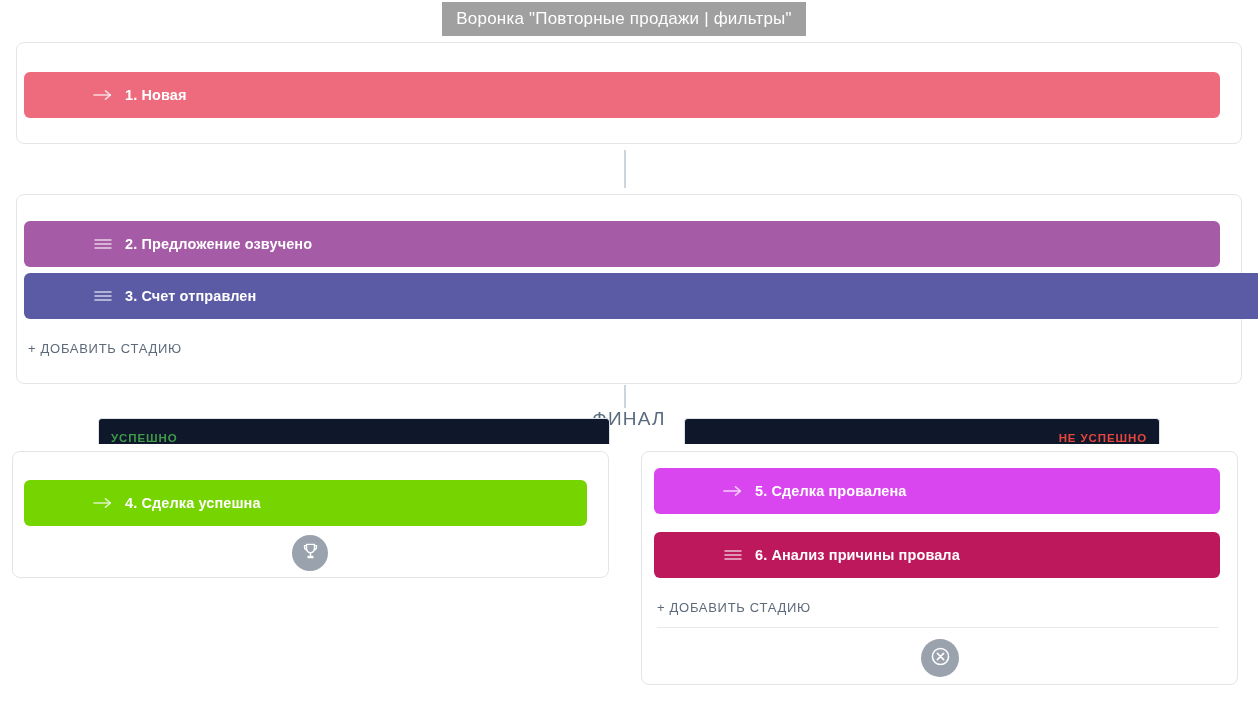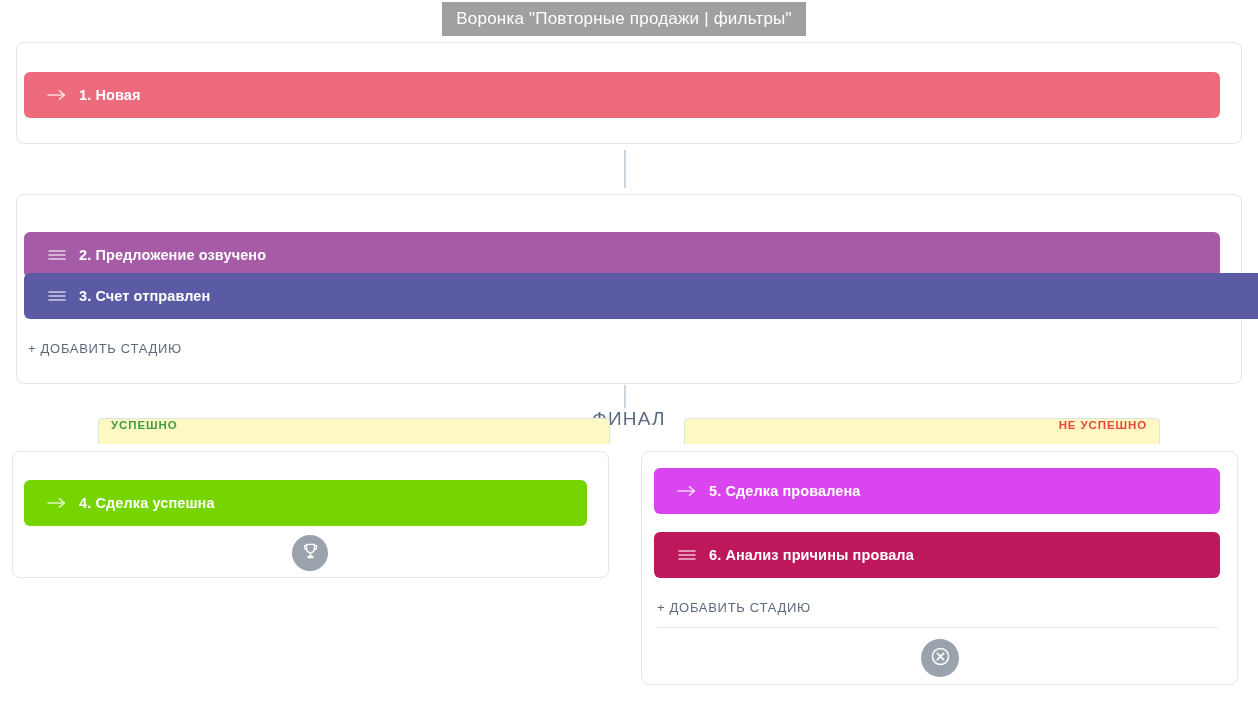--- a/index.html
+++ b/index.html
@@ -47,20 +47,21 @@
 
   
   .stage {
     position: absolute;
     height: 46px;
     border-radius: 6px;
     display: flex;
     align-items: center;
     box-sizing: border-box;
     cursor: pointer;
+    padding-left: 46px;
   }
   .stage .stage-icon {
     width: 22px;
     height: 22px;
     margin-left: 22px;
     margin-right: 11px;
     display: flex;
     align-items: center;
     justify-content: center;
     flex: none;
@@ -124,24 +125,24 @@
   }
 
   
   .outcome-tab {
     position: absolute;
     top: 418px;
     height: 26px;
     border: 1px solid #dfe3e8;
     border-bottom: none;
     border-radius: 4px 4px 0 0;
-    background: #fef9c3;
+    background: #0f172a;
     box-sizing: border-box;
     display: flex;
-    align-items: flex-start;
+    align-items: flex-end;
     font-size: 11.5px;
     letter-spacing: 0.9px;
     font-weight: bold;
     white-space: nowrap;
   }
   #tab-success {
     left: 98px;
     width: 512px;
     padding-left: 12px;
     color: #3f9a4a;
@@ -196,21 +197,21 @@
     </svg>
   </span>
   <span class="stage-label">1. Новая</span>
 </div>
 
 <div class="connector" style="left:624px; top:150px; height:38px;"></div>
 
 <div class="card" id="card-middle" style="left:16px; top:194px; width:1226px; height:190px;">
 </div>
 
-<div class="stage" id="stage-2" style="left:24px; top:232px; width:1196px; background:#a55ba5;">
+<div class="stage" id="stage-2" style="left:24px; top:221px; width:1196px; background:#a55ba5;">
   <span class="stage-icon">
     <svg class="ic-burger" width="20" height="14" viewBox="0 0 20 14" aria-hidden="true">
       <path d="M2 3 H18 M2 7 H18 M2 11 H18" stroke="#ffffff" stroke-opacity="0.72" stroke-width="1.5" stroke-linecap="round"></path>
     </svg>
   </span>
   <span class="stage-label">2. Предложение озвучено</span>
 </div>
 
 <div class="stage" id="stage-3" style="left:24px; top:273px; width:1240px; background:#5b5ba5;">
   <span class="stage-icon">

